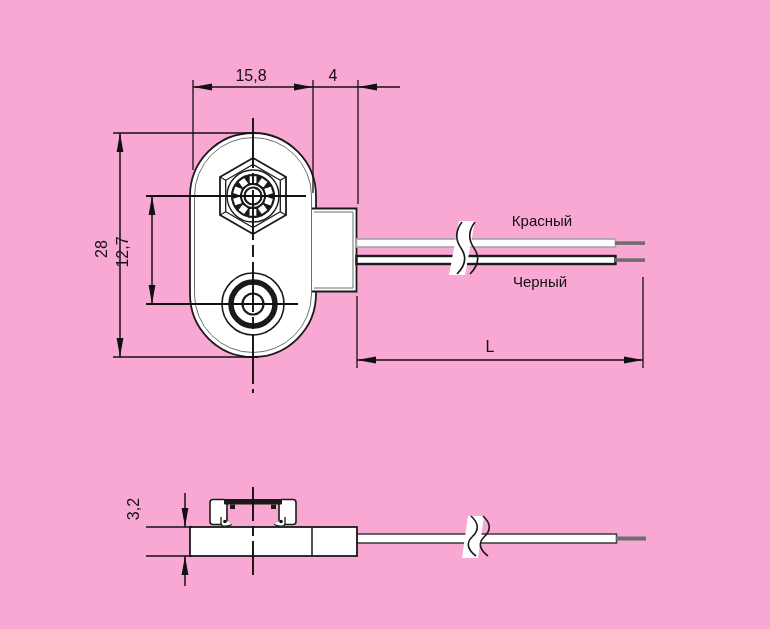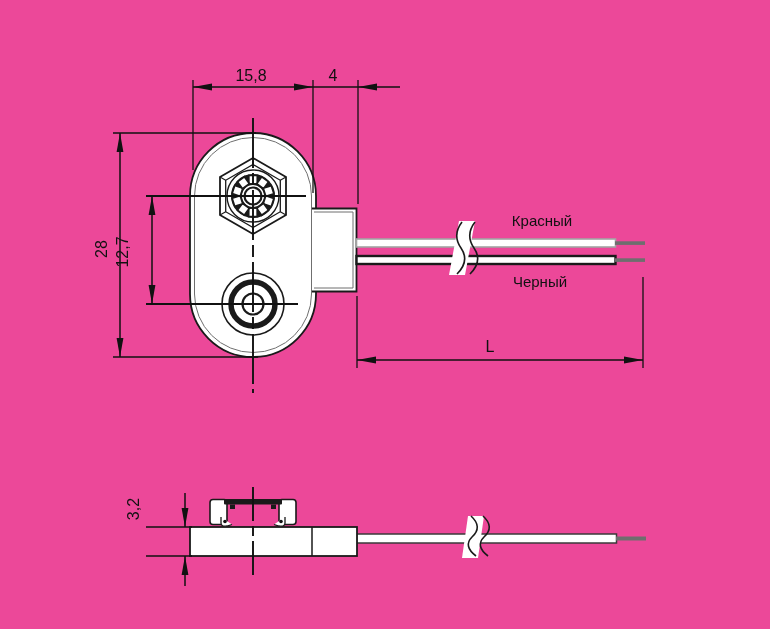--- a/index.html
+++ b/index.html
@@ -1,16 +1,16 @@
 <!DOCTYPE html>
 <html><head>
 <meta charset="utf-8">
 <style>
   html,body{margin:0;padding:0;background:#ffffff;}
-  .canvas{position:relative;width:770px;height:629px;background:#ec4899;overflow:hidden;}
+  .canvas{position:relative;width:770px;height:629px;background:#f9a8d4;overflow:hidden;}
   svg{position:absolute;left:0;top:0;}
   text{font-family:"Liberation Sans",sans-serif;fill:#111;}
   .dim{font-size:16px;}
   .lbl{font-size:15px;}
 </style>
 </head>
 <body>
 
 <div class="canvas">
 <svg width="770" height="629" viewBox="0 0 770 629">

